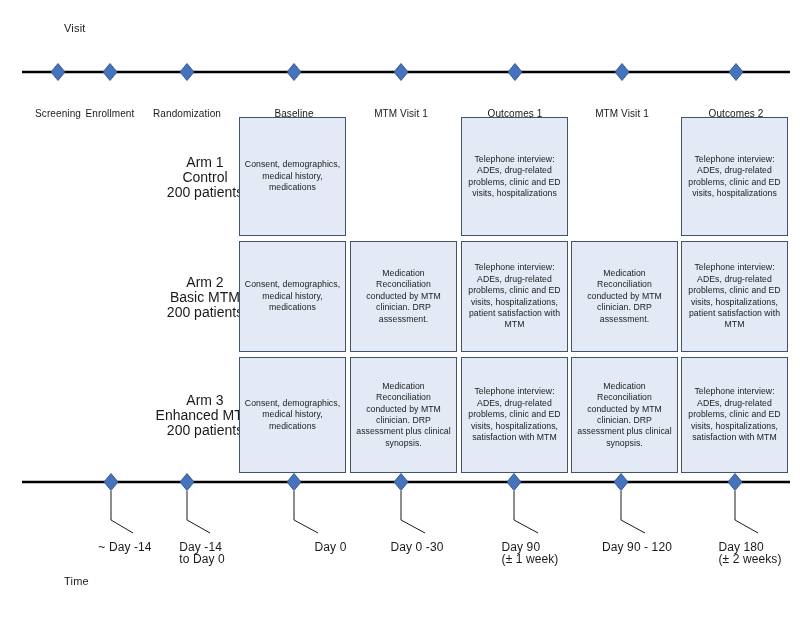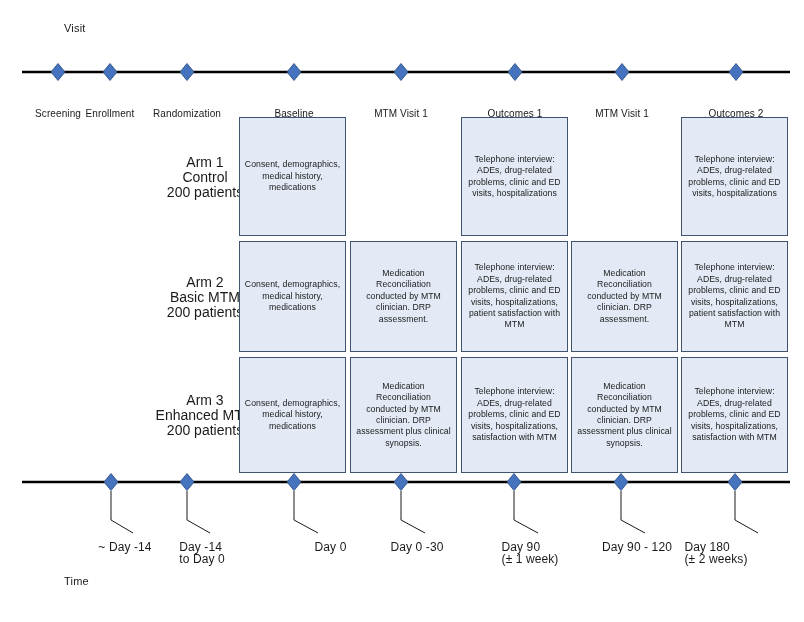--- a/index.html
+++ b/index.html
@@ -158,21 +158,21 @@
       <div class="time-label" style="left: 417px; top: 541px;">
         <div>Day 0 -30</div>
       </div>
       <div class="time-label" style="left: 530px; top: 541px;">
         <div>Day 90</div>
         <div>(± 1 week)</div>
       </div>
       <div class="time-label" style="left: 637px; top: 541px;">
         <div>Day 90 - 120</div>
       </div>
-      <div class="time-label" style="left: 716px; top: 541px;">
+      <div class="time-label" style="left: 750px; top: 541px;">
         <div>Day 180</div>
         <div>(± 2 weeks)</div>
       </div>
     </div>
   <div id="arm-labels">
       <div class="arm-label" style="top: 176.5px;">
         <div>Arm 1</div>
         <div>Control</div>
         <div>200 patients</div>
       </div>

